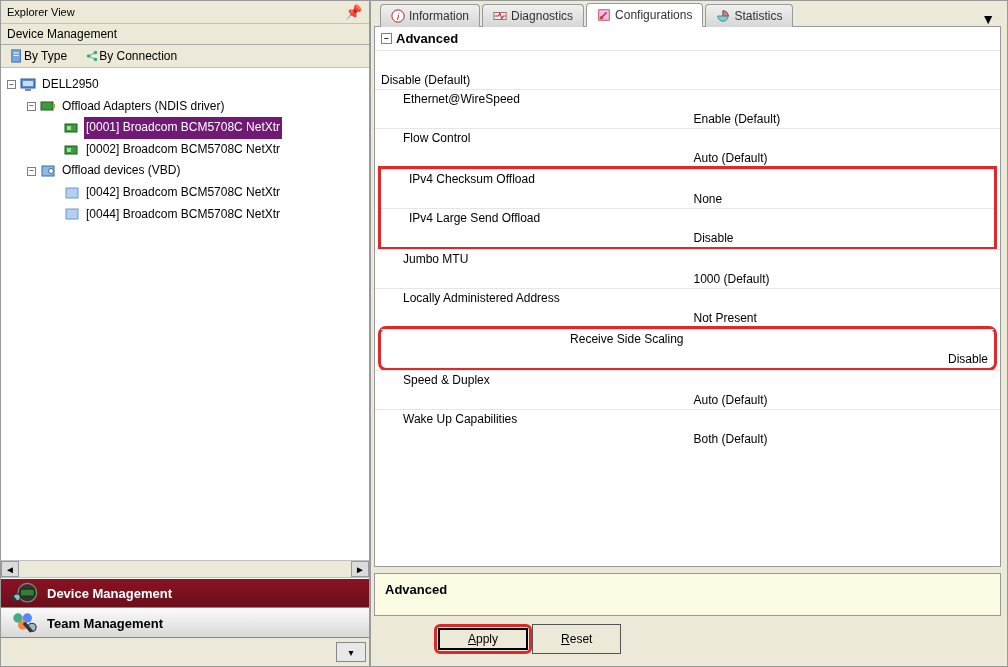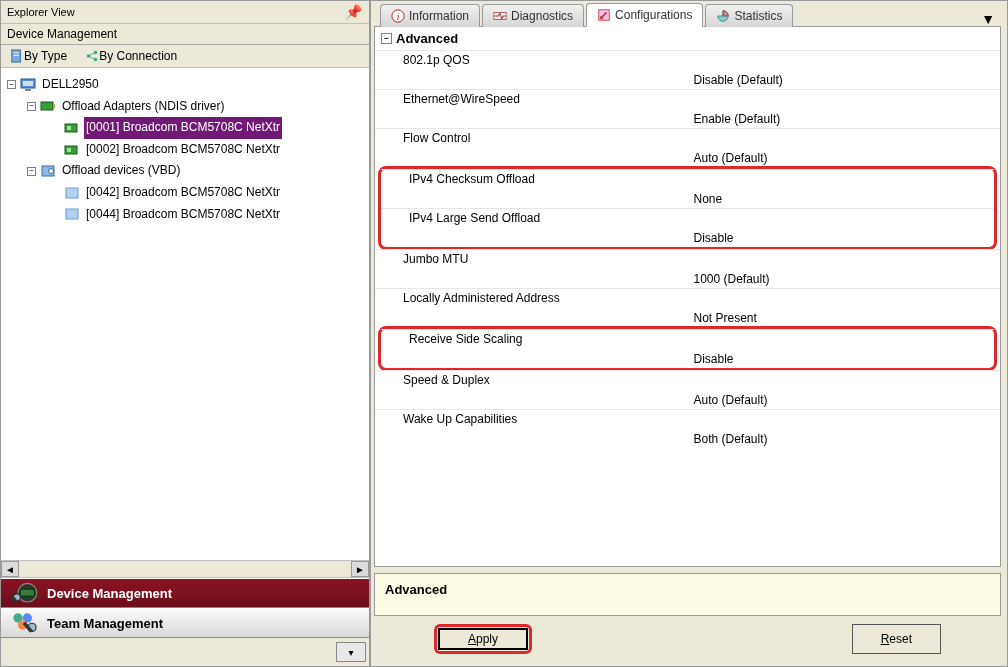--- a/index.html
+++ b/index.html
@@ -49,29 +49,29 @@
 .tab svg { width:14px; height:14px; }
 .tab-arrow { margin-left:auto; padding: 0 6px; font-size:14px; cursor:pointer; }
 
 
 .config-box { flex:1; background:#fff; border:1px solid #999; margin-top:-1px; overflow:auto; }
 .config-header { display:flex; align-items:center; gap:4px; padding: 4px 6px; font-weight:bold; font-size:13px; }
 .config-header .exp { width:11px; height:11px; }
 .config-row { display:flex; border-top:1px solid #e6e6e6; font-size:12px; }
 .config-row .c1 { width: 50%; padding: 2px 4px 2px 28px; }
 .config-row .c2 { flex:1; padding: 2px 6px; margin-top: 20px; }
-.hl-group { border: 3px solid #dc2a2a; border-radius: 8px; margin: -1px 3px; }
-.hl-single { border: 3px solid #dc2a2a; border-radius: 8px; margin: -1px 3px; }
+.hl-group { border: 3px solid #dc2a2a; border-radius: 0; margin: -1px 3px; }
+.hl-single { border: 3px solid #dc2a2a; border-radius: 8px; margin: -1px 3px; text-align: right; }
 
 
 .help-box { background:#fcfbe3; border:1px solid #999; margin: 6px 0 4px; padding: 8px 10px 14px; font-size:12px; }
 .help-box .help-title { font-weight:bold; margin-bottom:4px; font-size:13px; }
 
 
-.btn-row { display:flex; justify-content:space-between; padding: 4px 60px 10px 60px; }
+.btn-row { display:flex; padding: 4px 60px 10px 60px; }
 .btn { padding: 2px 28px; background:#ece9d8; border:1px solid #555; font-size:12px; cursor:pointer; font-family:inherit; }
 .btn u { text-decoration: underline; }
 .hl-btn { border: 3px solid #dc2a2a; border-radius: 6px; padding: 1px; display:inline-block; }
 .btn-apply { border:2px solid #000; }
 
 </style>
 </head>
 <body>
 
 <div class="left-panel">
@@ -242,21 +242,20 @@
     </div>
     <div class="tab-arrow">▼</div>
   </div>
 
   <div class="config-box">
     <div class="config-header">
       <span class="exp">−</span>
       <span>Advanced</span>
     </div>
     <div class="config-row">
-      <div class="c1">802.1p QOS</div>
       <div class="c2">Disable (Default)</div>
     </div>
     <div class="config-row">
       <div class="c1">Ethernet@WireSpeed</div>
       <div class="c2">Enable (Default)</div>
     </div>
     <div class="config-row">
       <div class="c1">Flow Control</div>
       <div class="c2">Auto (Default)</div>
     </div>

